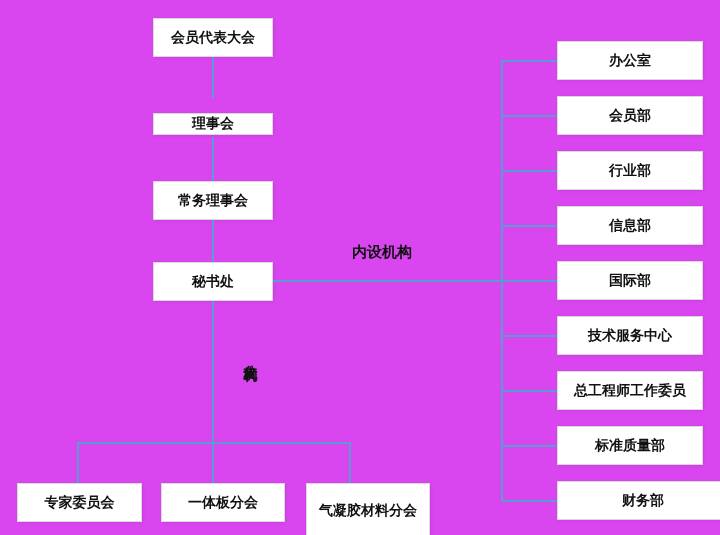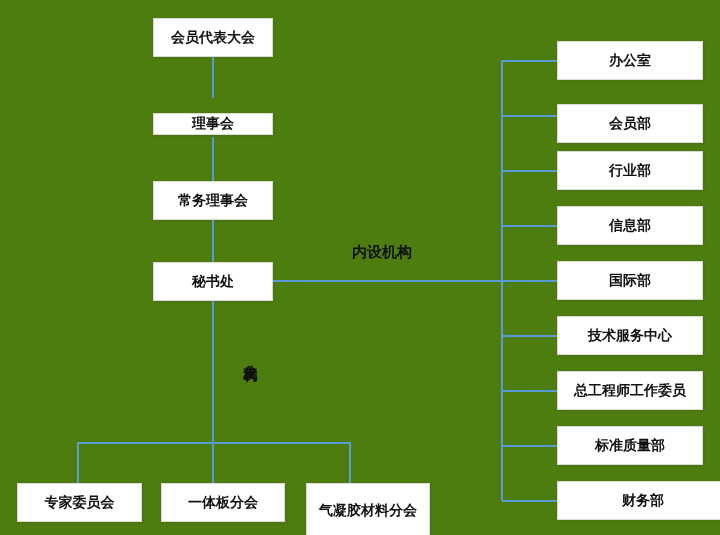--- a/index.html
+++ b/index.html
@@ -1,17 +1,17 @@
 <!DOCTYPE html>
 <html><head>
 <meta charset="utf-8">
 <style>
   html,body{margin:0;padding:0;background:#ffffff;}
   body{font-family:"Liberation Sans","DejaVu Sans",sans-serif;}
-  .canvas{position:relative;width:720px;height:535px;background:#4d7c0f;overflow:hidden;}
+  .canvas{position:relative;width:720px;height:535px;background:#d946ef;overflow:hidden;}
   .box{
     position:absolute;
     background:#ffffff;
     border:1px solid #d9d9d9;
     box-shadow:1px 1px 3px rgba(0,0,0,0.08);
     display:flex;align-items:center;justify-content:center;
     font-size:14px;font-weight:bold;color:#111111;
     box-sizing:border-box;
     white-space:nowrap;
   }
@@ -51,21 +51,21 @@
   <div class="hline" style="left:502px;top:115px;width:55px;"></div>
   <div class="hline" style="left:502px;top:170px;width:55px;"></div>
   <div class="hline" style="left:502px;top:225px;width:55px;"></div>
   <div class="hline" style="left:502px;top:280px;width:55px;"></div>
   <div class="hline" style="left:502px;top:335px;width:55px;"></div>
   <div class="hline" style="left:502px;top:390px;width:55px;"></div>
   <div class="hline" style="left:502px;top:445px;width:55px;"></div>
   <div class="hline" style="left:502px;top:500px;width:55px;"></div>
 
   <div class="box" style="left:557px;top:41px;width:146px;height:39px;">办公室</div>
-  <div class="box" style="left:557px;top:96px;width:146px;height:39px;margin-top:8px;">会员部</div>
+  <div class="box" style="left:557px;top:96px;width:146px;height:39px;">会员部</div>
   <div class="box" style="left:557px;top:151px;width:146px;height:39px;">行业部</div>
   <div class="box" style="left:557px;top:206px;width:146px;height:39px;text-align:right;">信息部</div>
   <div class="box" style="left:557px;top:261px;width:146px;height:39px;">国际部</div>
   <div class="box" style="left:557px;top:316px;width:146px;height:39px;">技术服务中心</div>
   <div class="box" style="left:557px;top:371px;width:146px;height:39px;">总工程师工作委员</div>
   <div class="box" style="left:557px;top:426px;width:146px;height:39px;">标准质量部</div>
   <div class="box" style="left:557px;top:481px;width:172px;height:39px;">财务部</div>
 
   <div class="vline" style="left:212px;top:301px;height:182px;"></div>
   <div class="grouplabel vertical-label" style="left:242px;top:354px;">分支机构</div>

